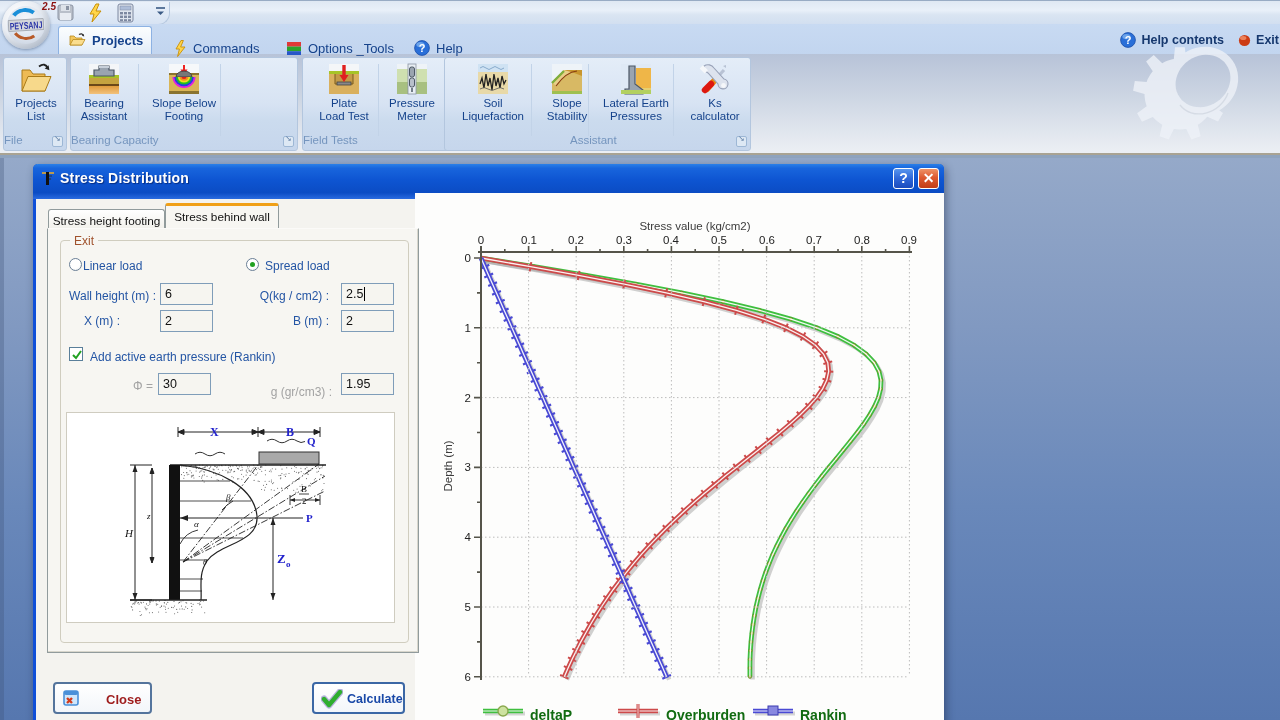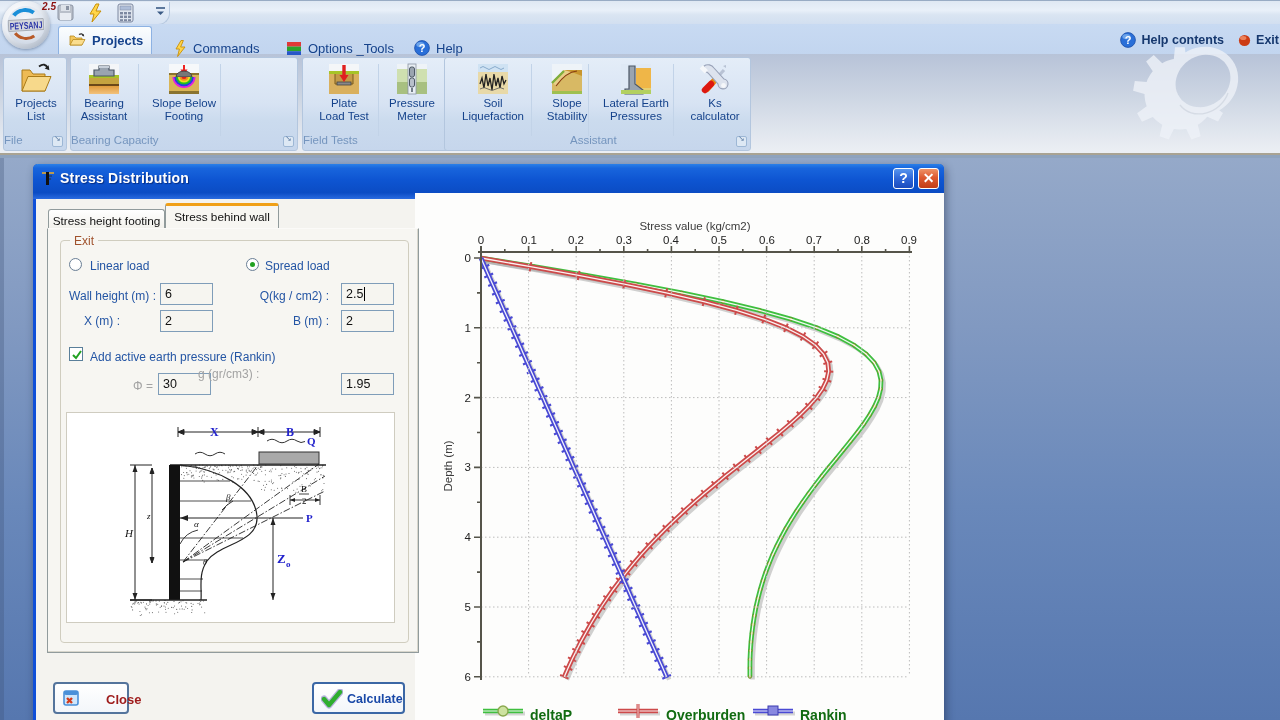--- a/index.html
+++ b/index.html
@@ -106,21 +106,21 @@
 .chk { position:absolute; width:14px; height:14px; border:1px solid #5a7f9a; background:#fff; }
 .chk svg { position:absolute; left:1px; top:1px; }
 
 
 #pic { position:absolute; left:18px; top:183px; width:329px; height:211px; background:#fff;
   border:1px solid #cfccc0; }
 
 
 .formbtn { position:absolute; height:32px; background:linear-gradient(180deg,#ffffff,#f3f6fa);
   border:2px solid #54749c; border-radius:4px; font-size:13px; font-weight:bold; }
-#btnclose2 { left:17px; top:518px; width:76px; color:#9e1b1b; }
+#btnclose2 { left:17px; top:518px; width:99px; color:#9e1b1b; }
 #btncalc  { left:276px; top:518px; width:93px; color:#1a49a8; border-color:#3b67a5; }
 
 
 #chartzone { position:absolute; left:379px; top:29px; width:529px; height:571px; background:#fdfdfc; }
 </style>
 </head>
 <body>
 <div id="titlebar"></div>
 <div id="qatbg"></div>
 <div id="tabrow"></div>
@@ -391,40 +391,40 @@
   <div id="chartzone"></div>
   <div id="tabctl">
     <div class="xtab" id="xtab1">Stress height footing</div>
     <div class="xtab" id="xtab2">Stress behind wall</div>
     <div id="tabpage">
       <div id="grpload">
           <div class="glabel">Exit</div>
         </div>
 
 <div class="radio" style="left:21px;top:29px"></div>
-<div class="blab" style="left:42px;top:30px">Linear load</div>
+<div class="blab" style="left:35px;top:30px">Linear load</div>
 <div class="radio sel" style="left:198px;top:29px"></div>
 <div class="blab" style="left:217px;top:30px">Spread load</div>
 <div class="blab" style="left:0;width:108px;top:60px;text-align:right">Wall height (m) :</div>
 <div class="field" style="left:112px;top:54px">6</div>
 <div class="blab" style="left:150px;width:131px;top:60px;text-align:right">Q(kg / cm2) :</div>
 <div class="field" style="left:293px;top:54px">2.5<span style="border-left:1px solid #000;margin-left:1px"></span></div>
 <div class="blab" style="left:0;width:108px;top:85px;text-align:center">X (m) :</div>
 <div class="field" style="left:112px;top:81px">2</div>
 <div class="blab" style="left:150px;width:131px;top:85px;text-align:right">B (m) :</div>
 <div class="field" style="left:293px;top:81px">2</div>
 <div class="chk" style="left:21px;top:118px">
           <svg width="12" height="12" viewBox="0 0 12 12">
             <path d="M2,6 L5,9 L10,2" fill="none" stroke="#21a121" stroke-width="2"></path>
           </svg>
         </div>
 <div class="blab" style="left:42px;top:121px">Add active earth pressure (Rankin)</div>
 <div class="glab" style="left:0;width:105px;top:150px;text-align:right">Φ =</div>
 <div class="field" style="left:110px;top:144px">30</div>
-<div class="glab" style="left:150px;width:134px;top:138px;text-align:left">g (gr/cm3) :</div>
+<div class="glab" style="left:150px;width:134px;top:156px;text-align:right">g (gr/cm3) :</div>
 <div class="field" style="left:293px;top:144px">1.95</div>
 
       <div id="pic"><svg width="327" height="209" viewBox="0 0 327 209">
 <g stroke="#222" stroke-width="1" fill="none">
  <path d="M111,19 H253 M111,14 V24 M191,14 V24 M253,14 V24"></path>
  <path d="M111,19 l6,-2.5 v5 z M191,19 l-6,-2.5 v5 z" fill="#222"></path>
  <path d="M191,19 l6,-2.5 v5 z M253,19 l-6,-2.5 v5 z" fill="#222"></path>
 </g>
 <text x="143" y="23" fill="#2222cc" font-size="12" font-weight="bold" font-family="Liberation Serif,serif">X</text>
 <text x="219" y="23" fill="#2222cc" font-size="12" font-weight="bold" font-family="Liberation Serif,serif">B</text>

